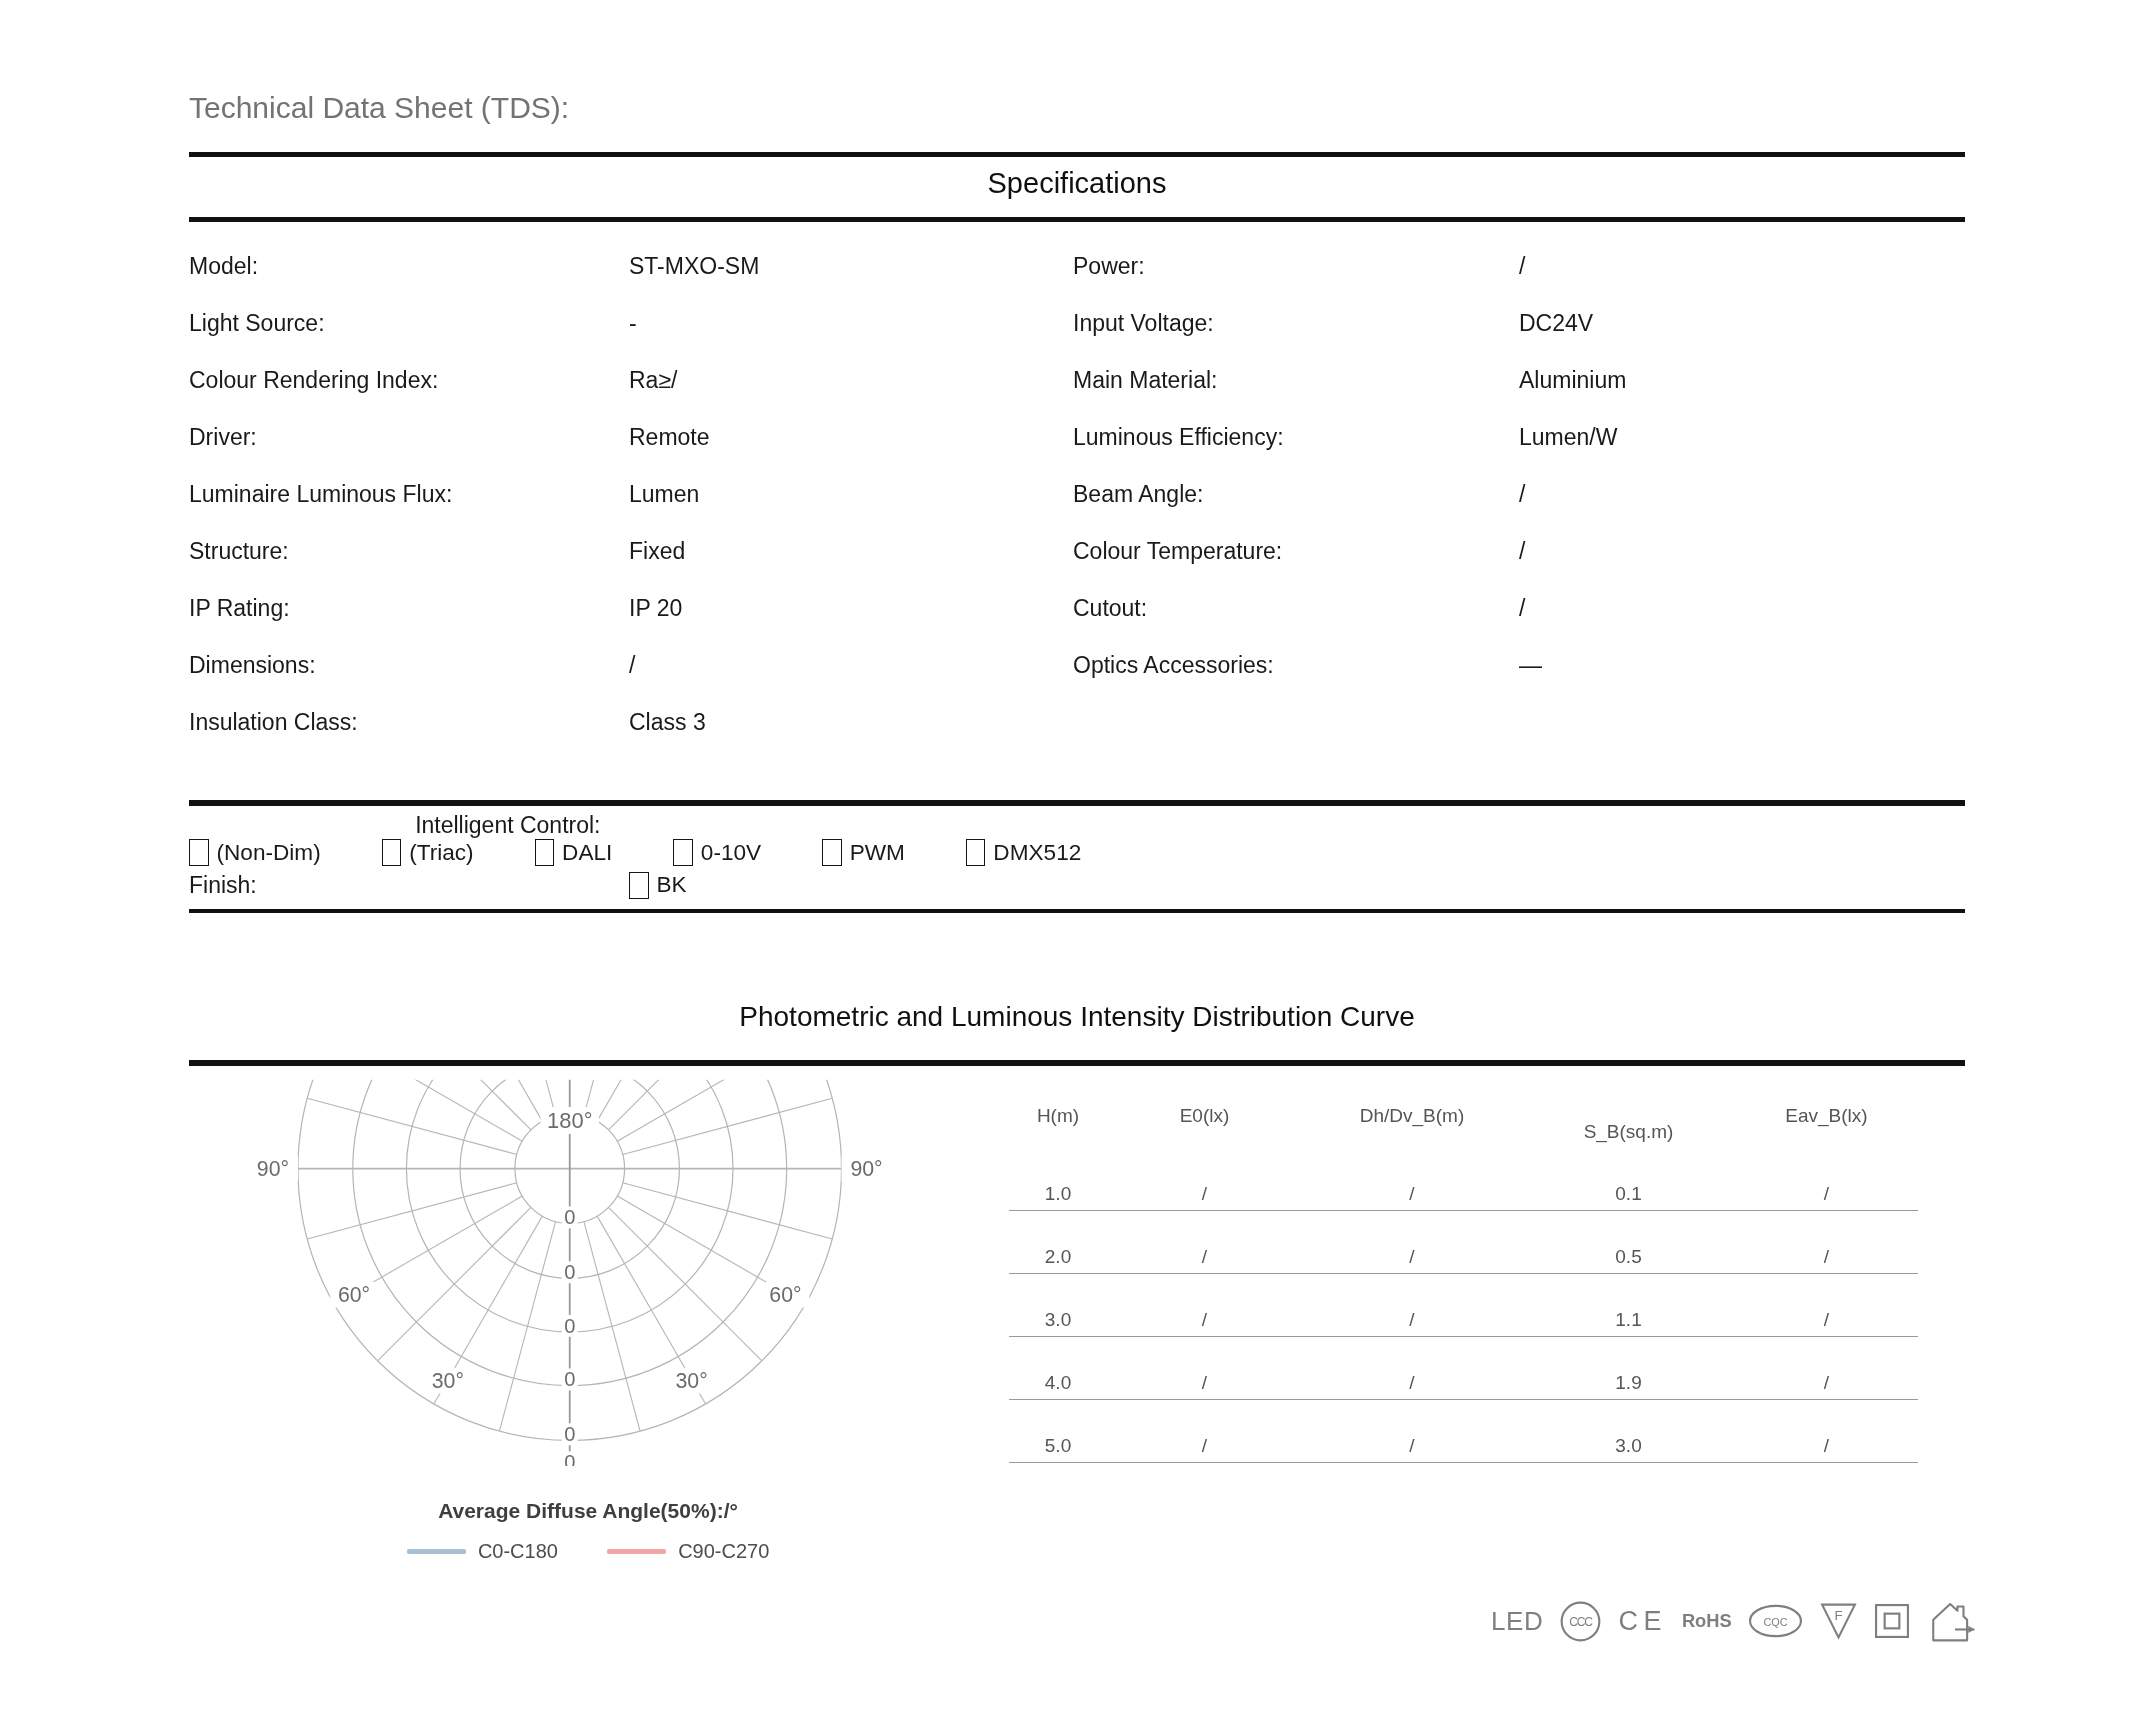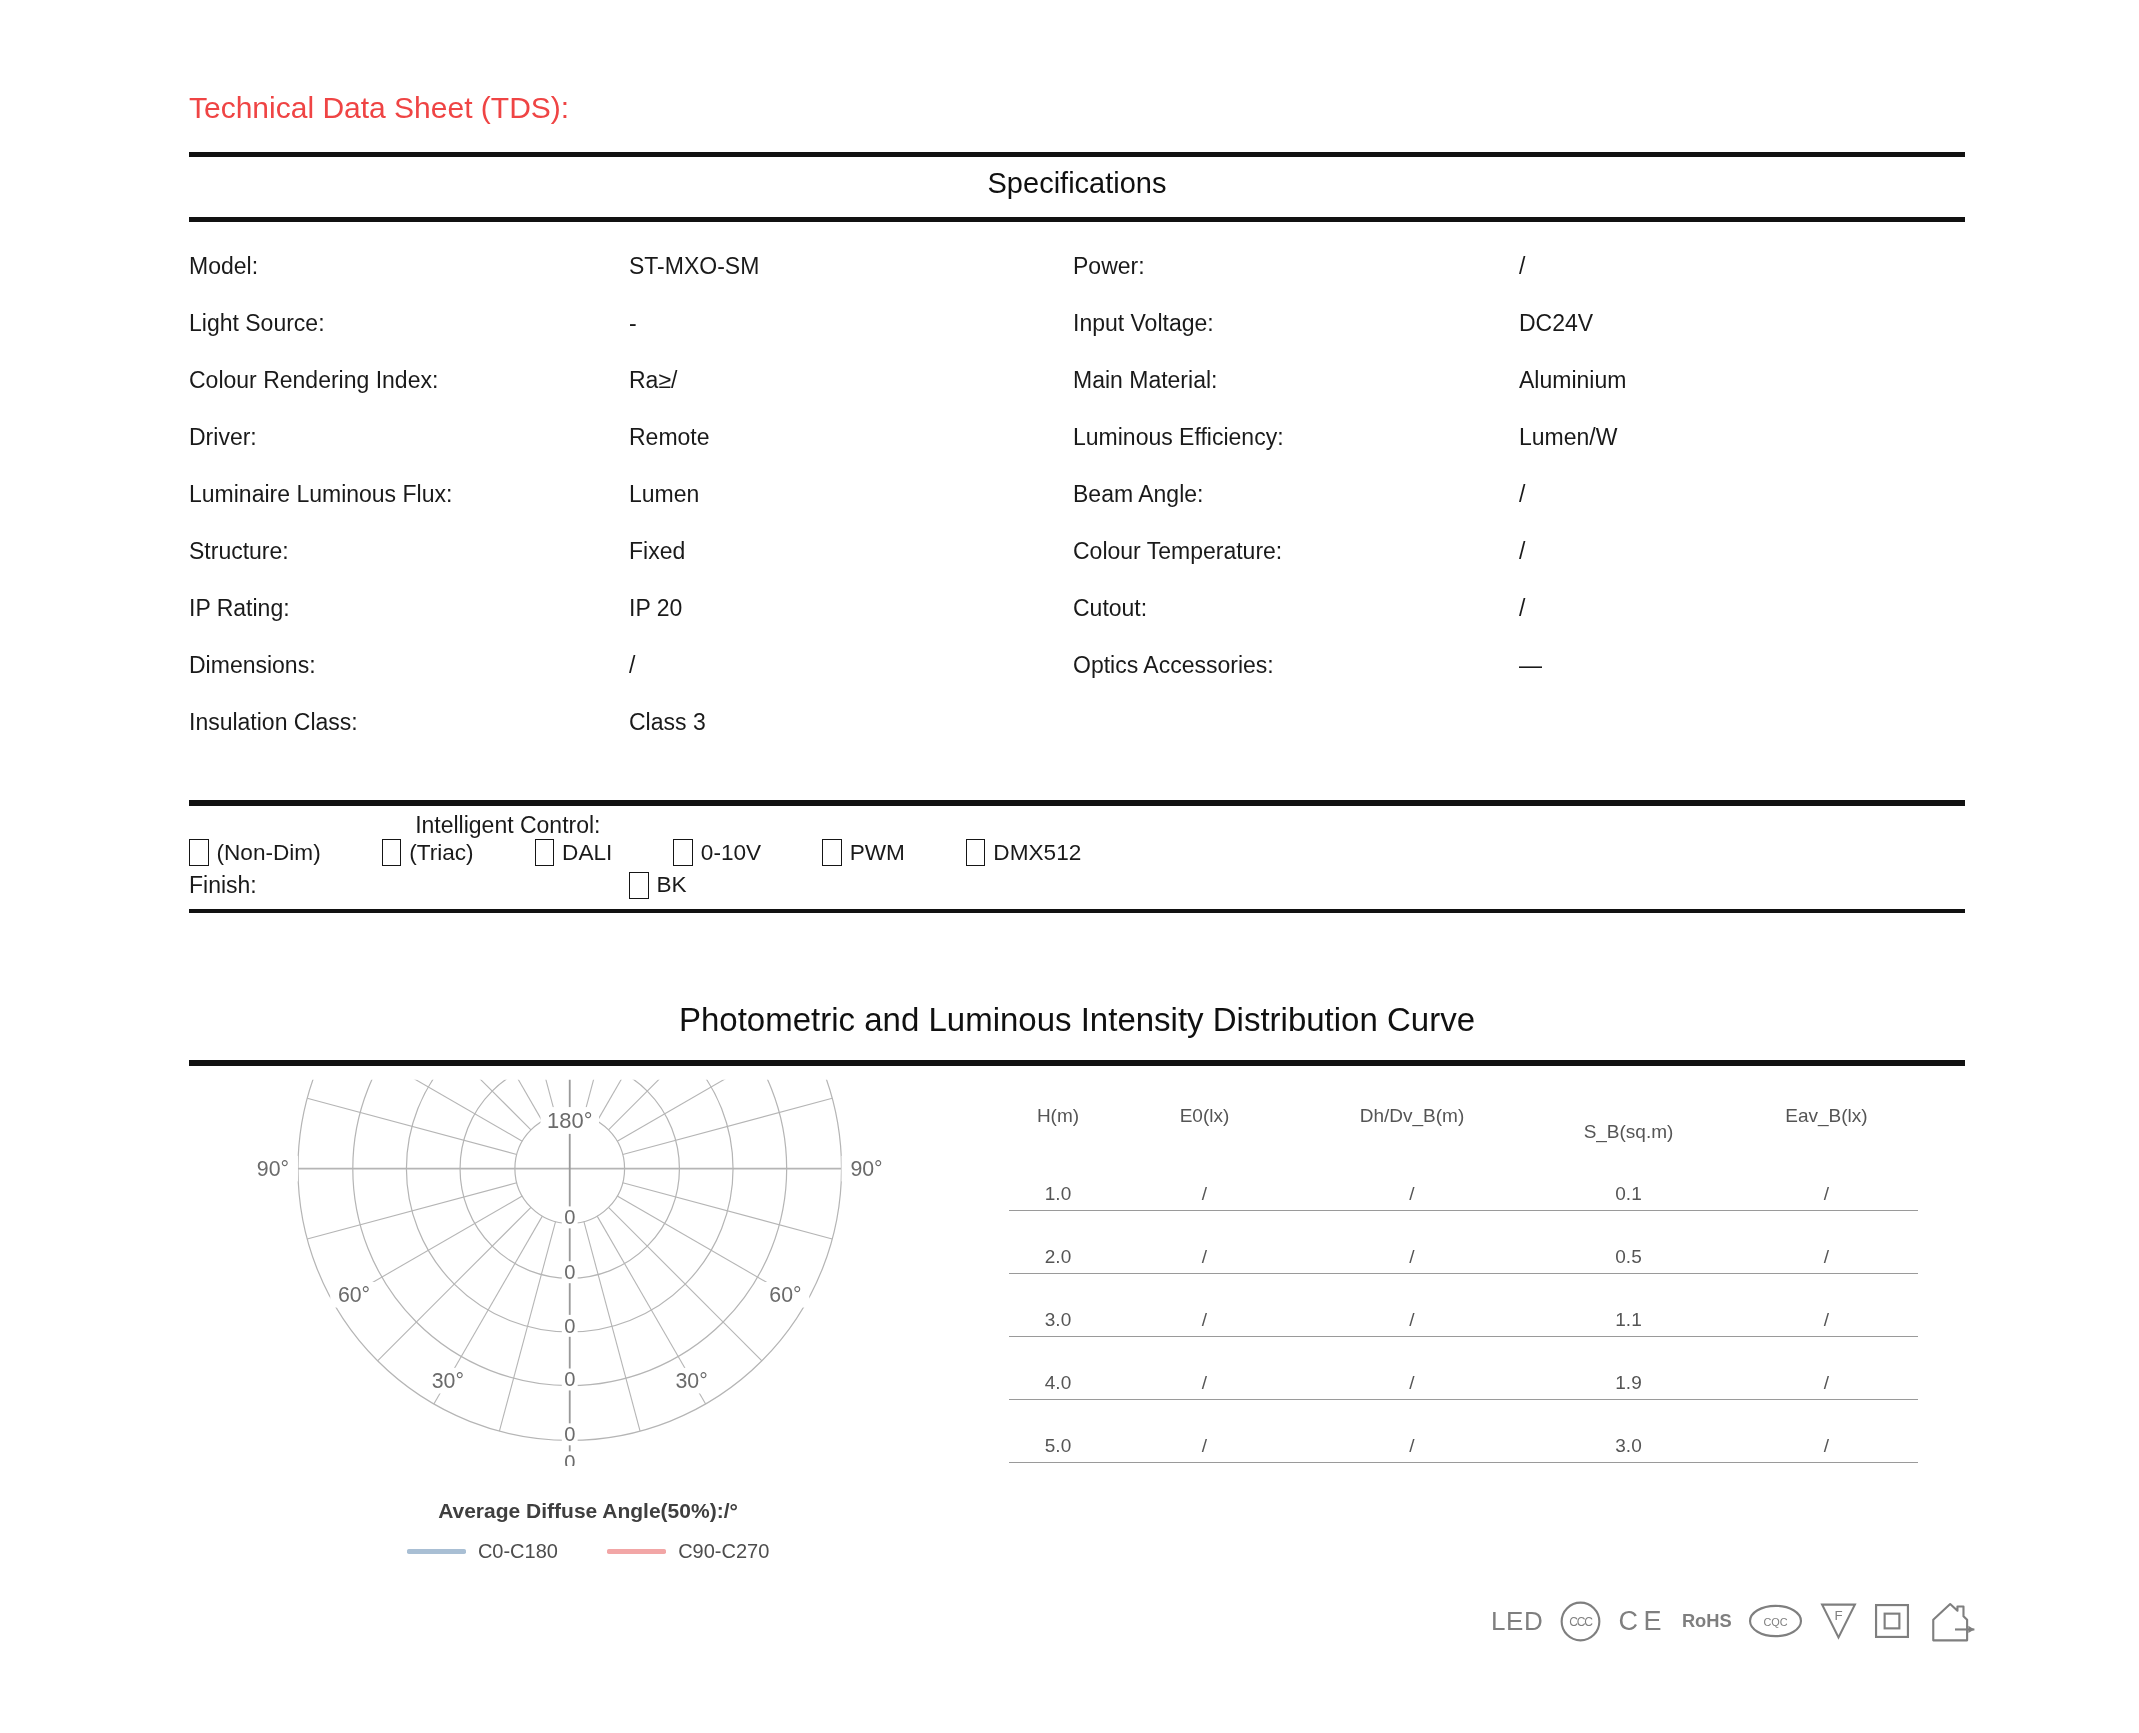--- a/index.html
+++ b/index.html
@@ -8,23 +8,23 @@
     font-family:"Liberation Sans", sans-serif; color:#1a1a1a; overflow:hidden;
   }
   .abs { position:absolute; }
   .rule { position:absolute; left:189px; width:1776px; background:#111111; }
   #rule1 { top:152px; height:4.9px; }
   #rule2 { top:217px; height:4.9px; }
   #rule3 { top:800px; height:5.5px; }
   #rule4 { top:909px; height:3.7px; }
   #rule5 { top:1060px; height:6.1px; }
 
-  #page-title { left:189px; top:91px; font-size:30px; letter-spacing:0px; color:#ef4444; }
+  #page-title { left:189px; top:91px; font-size:30px; letter-spacing:0px; color:#737373; }
   #spec-heading { left:189px; top:167px; width:1776px; text-align:center; font-size:29px; color:#101010; }
-  #phot-heading { left:189px; top:1001px; width:1776px; text-align:center; font-size:33px; color:#101010; }
+  #phot-heading { left:189px; top:1001px; width:1776px; text-align:center; font-size:28px; color:#101010; }
 
   .spec-col { position:absolute; top:238px; }
   #spec-left  { left:189px; }
   #spec-right { left:1073px; }
   .spec-row { height:57px; display:flex; align-items:center; font-size:23px; }
   #spec-left  .spec-label { width:440px; }
   #spec-right .spec-label { width:446px; }
   .spec-value { white-space:nowrap; }
 
   .choice-row { position:absolute; left:189px; display:flex; align-items:center; font-size:23px; }

